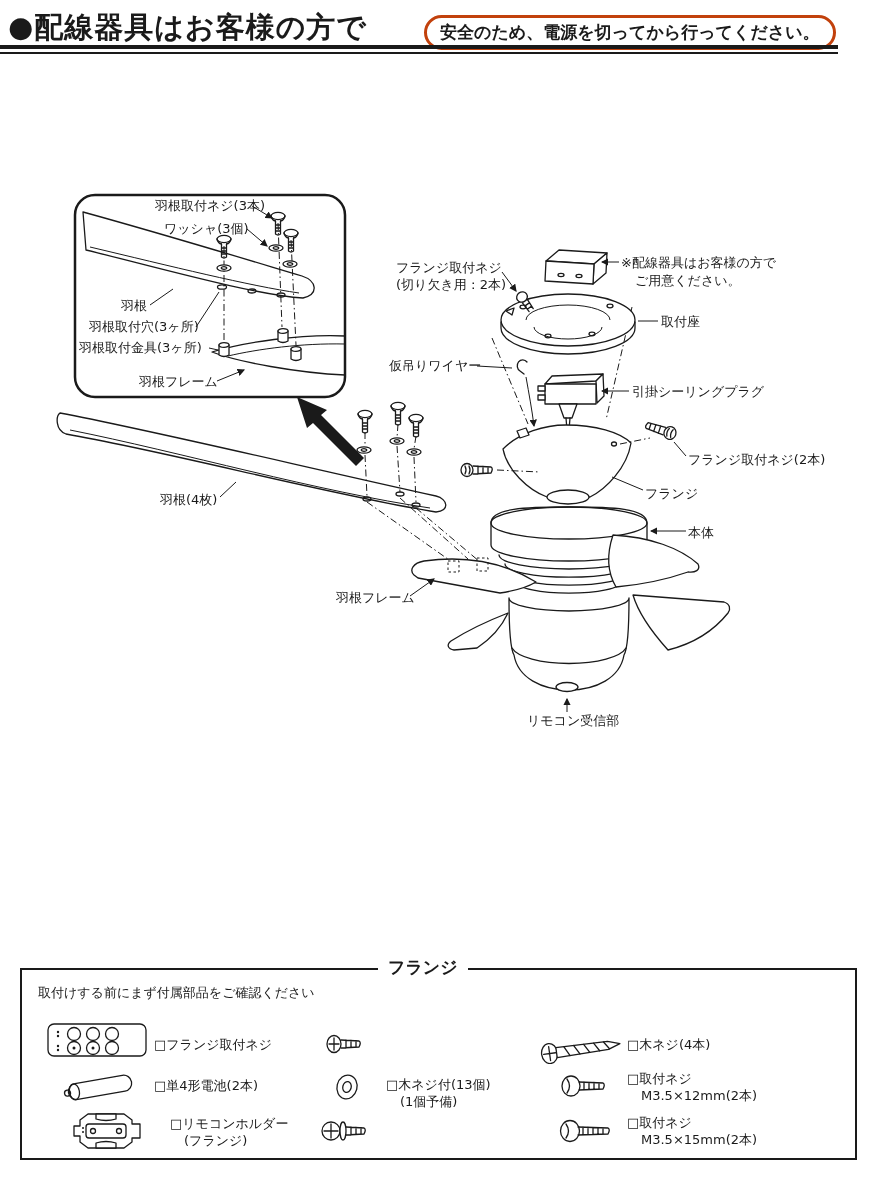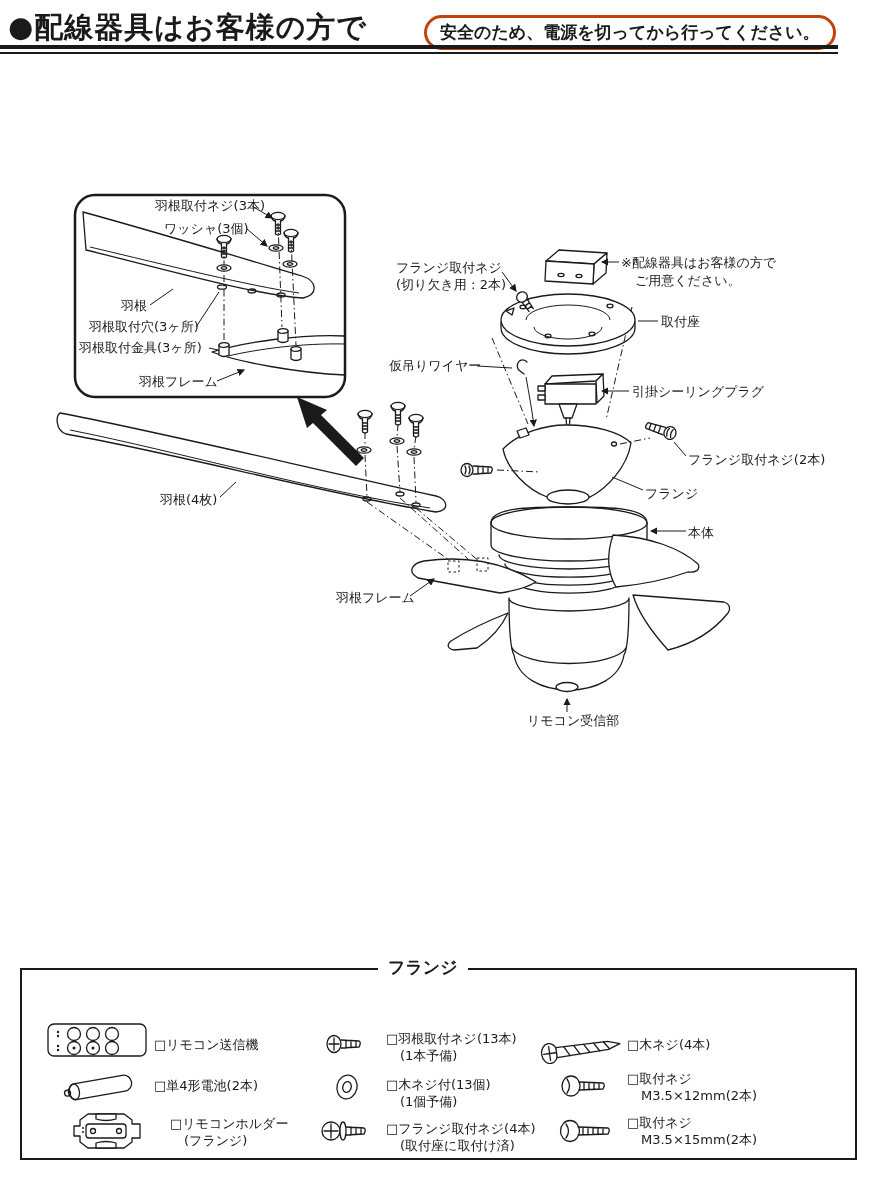--- a/index.html
+++ b/index.html
@@ -215,38 +215,39 @@
       <path class="s" d="M 512,648 A 58 19 0 0 0 626,648"></path>
       <ellipse class="sw" cx="567" cy="687" rx="11" ry="4.5"></ellipse>
     </g>
     <text x="527" y="725">リモコン受信部</text>
     <line class="thin" marker-end="url(#arr)" x1="567" y1="712" x2="567" y2="699"></line>
   </svg>
 
 
   <div class="abs acc-box">
     <div class="abs acc-title">フランジ</div>
+    <div class="abs acc-instruction">取付けする前にまず付属部品をご確認ください</div>
 
     <svg class="abs" style="left:24px;top:52px" width="104" height="36">
       <rect class="s" x="2" y="2" width="98" height="32" rx="6"></rect>
       <circle class="s" cx="28" cy="12" r="6.5"></circle>
         <circle class="s" cx="47" cy="12" r="6.5"></circle>
         <circle class="s" cx="66" cy="12" r="6.5"></circle>
       <circle class="s" cx="28" cy="26" r="6.5"></circle>
         <circle class="s" cx="47" cy="26" r="6.5"></circle>
         <circle class="s" cx="66" cy="26" r="6.5"></circle>
       <circle class="blk" cx="28" cy="26" r="1.5"></circle>
         <circle class="blk" cx="47" cy="26" r="1.5"></circle>
       <circle class="blk" cx="12" cy="10" r="1.2"></circle>
         <circle class="blk" cx="12" cy="14" r="1.2"></circle>
       <circle class="blk" cx="12" cy="24" r="1.2"></circle>
         <circle class="blk" cx="12" cy="28" r="1.2"></circle>
     </svg>
     <div class="abs acc-label" style="left:132px;top:66px">
-      <div>□リモコン送信機</div>
+      <div>□フランジ取付ネジ</div>
         <div class="l2"></div>
     </div>
 
     <svg class="abs" style="left:34px;top:98px" width="92" height="38">
       <g transform="rotate(-10 46 19)">
         <rect class="sw" x="12" y="11" width="64" height="16" rx="8"></rect>
         <ellipse class="s" cx="18" cy="19" rx="5" ry="8"></ellipse>
         <circle class="s" cx="11" cy="19" r="3"></circle>
       </g>
     </svg>
@@ -268,44 +269,36 @@
     <div class="abs acc-label" style="left:148px;top:145px">
       <div>□リモコンホルダー</div>
         <div class="l2">(フランジ)</div>
     </div>
 
     <svg class="abs" style="left:303px;top:62px" width="44" height="24">
       <ellipse class="sw" cx="9" cy="12" rx="7" ry="8.5"></ellipse>
       <path class="s" d="M 9,6 v 12 M 4,12 h 10"></path>
       <path class="s" d="M 16,8 L 34,9 M 16,16 L 34,15 M 21,8 v 8 M 26,8.4 v 7.2 M 31,8.7 v 6.6 M 34,9 q 2.5,1.5 0,6"></path>
     </svg>
-    <div class="abs acc-label" style="left:364px;top:60px">
-      <div>□羽根取付ネジ(13本)</div>
-        <div class="l2">(1本予備)</div>
-    </div>
 
     <svg class="abs" style="left:310px;top:102px" width="30" height="30">
       <ellipse class="sw" cx="15" cy="15" rx="10" ry="12" transform="rotate(14 15 15)"></ellipse>
       <ellipse class="s" cx="15" cy="15" rx="4.2" ry="5.5" transform="rotate(14 15 15)"></ellipse>
     </svg>
     <div class="abs acc-label" style="left:364px;top:106px">
       <div>□木ネジ付(13個)</div>
         <div class="l2">(1個予備)</div>
     </div>
 
     <svg class="abs" style="left:298px;top:148px" width="54" height="26">
       <circle class="sw" cx="11" cy="13" r="9"></circle>
       <path class="s" d="M 11,6 v 14 M 4,13 h 14"></path>
       <ellipse class="sw" cx="23" cy="13" rx="3" ry="9"></ellipse>
       <path class="s" d="M 26,9 L 44,10 M 26,17 L 44,16 M 31,9 v 8 M 36,9.4 v 7.2 M 41,9.7 v 6.6 M 44,10 q 2.5,1.5 0,6"></path>
     </svg>
-    <div class="abs acc-label" style="left:364px;top:150px">
-      <div>□フランジ取付ネジ(4本)</div>
-        <div class="l2">(取付座に取付け済)</div>
-    </div>
 
     <svg class="abs" style="left:516px;top:60px" width="88" height="34">
       <g transform="rotate(-8 44 17)">
         <ellipse class="sw" cx="11" cy="19" rx="8" ry="10"></ellipse>
         <path class="s" d="M 11,12 v 14 M 5,19 h 12"></path>
         <path class="sw" d="M 18,14 L 70,15 L 82,19 L 70,23 L 18,24 Z"></path>
         <path class="s" d="M 26,14.2 l 5,9.6 M 36,14.4 l 5,9.2 M 46,14.6 l 5,8.8 M 56,14.8 l 5,8.4 M 66,15 l 5,7.6"></path>
       </g>
     </svg>
     <div class="abs acc-label" style="left:605px;top:66px">

